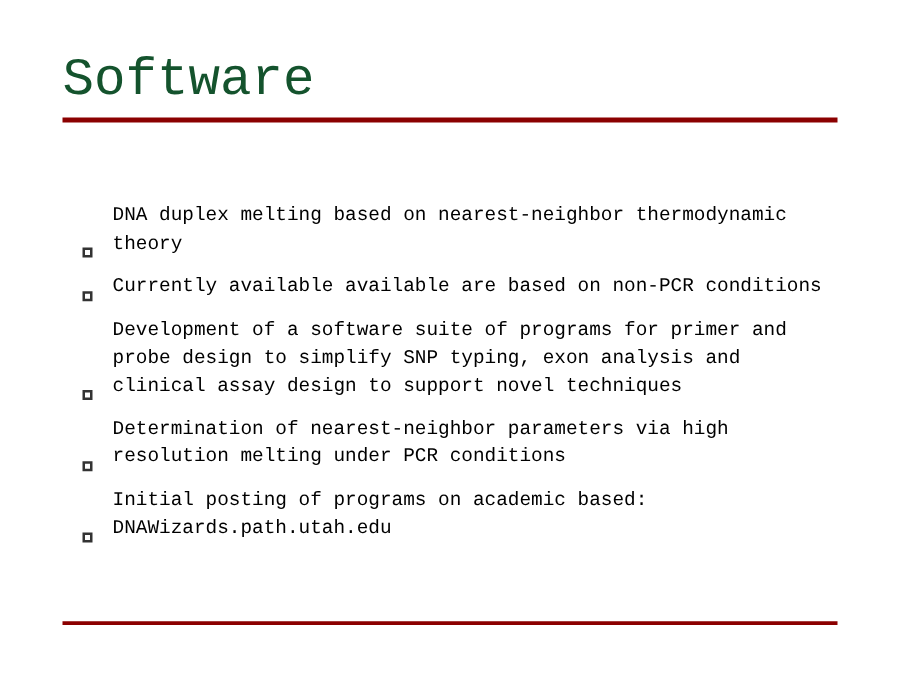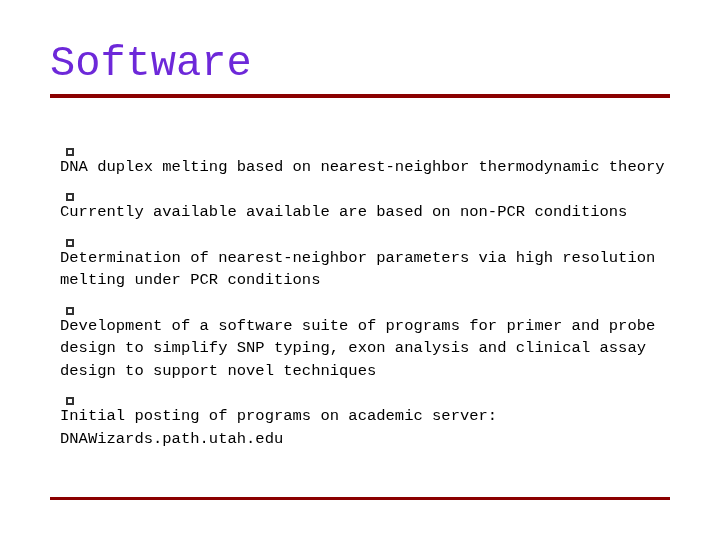--- a/index.html
+++ b/index.html
@@ -30,21 +30,21 @@
     }
 
     .title-section {
       margin-bottom: 8px;
     }
 
     .slide-title {
       font-family: 'Courier New', Courier, monospace;
       font-size: 42px;
       font-weight: normal;
-      color: #6d28d9;
+      color: #14532d;
       margin-bottom: 6px;
     }
 
     .title-underline {
       height: 4px;
       background-color: #8b0000;
       width: 100%;
       margin-bottom: 20px;
     }
 
@@ -57,23 +57,22 @@
     }
 
     .bullet-list {
       list-style: none;
       padding: 0;
       margin: 0;
     }
 
     .bullet-item {
       display: flex;
-      align-items: flex-start;
+      align-items: flex-end;
       margin-bottom: 12px;
-      flex-direction: column;
     }
 
     .bullet-marker {
       width: 20px;
       min-width: 20px;
       margin-right: 10px;
       margin-top: 3px;
       display: flex;
       align-items: center;
       justify-content: center;
@@ -123,32 +122,32 @@
         <li class="bullet-item">
           <span class="bullet-marker">
             <span class="bullet-square"></span>
           </span>
           <span class="bullet-text">Currently available available are based on non-PCR conditions</span>
         </li>
         <li class="bullet-item">
           <span class="bullet-marker">
             <span class="bullet-square"></span>
           </span>
+          <span class="bullet-text">Development of a software suite of programs for primer and probe design to simplify SNP typing, exon analysis and clinical assay design to support novel techniques</span>
+        </li>
+        <li class="bullet-item">
+          <span class="bullet-marker">
+            <span class="bullet-square"></span>
+          </span>
           <span class="bullet-text">Determination of nearest-neighbor parameters via high resolution melting under PCR conditions</span>
         </li>
         <li class="bullet-item">
           <span class="bullet-marker">
             <span class="bullet-square"></span>
           </span>
-          <span class="bullet-text">Development of a software suite of programs for primer and probe design to simplify SNP typing, exon analysis and clinical assay design to support novel techniques</span>
-        </li>
-        <li class="bullet-item">
-          <span class="bullet-marker">
-            <span class="bullet-square"></span>
-          </span>
-          <span class="bullet-text">Initial posting of programs on academic server: DNAWizards.path.utah.edu</span>
+          <span class="bullet-text">Initial posting of programs on academic based: DNAWizards.path.utah.edu</span>
         </li>
       </ul>
   </div>
 
   <div class="bottom-rule"></div>
 
 </div>
 
 </body></html>

